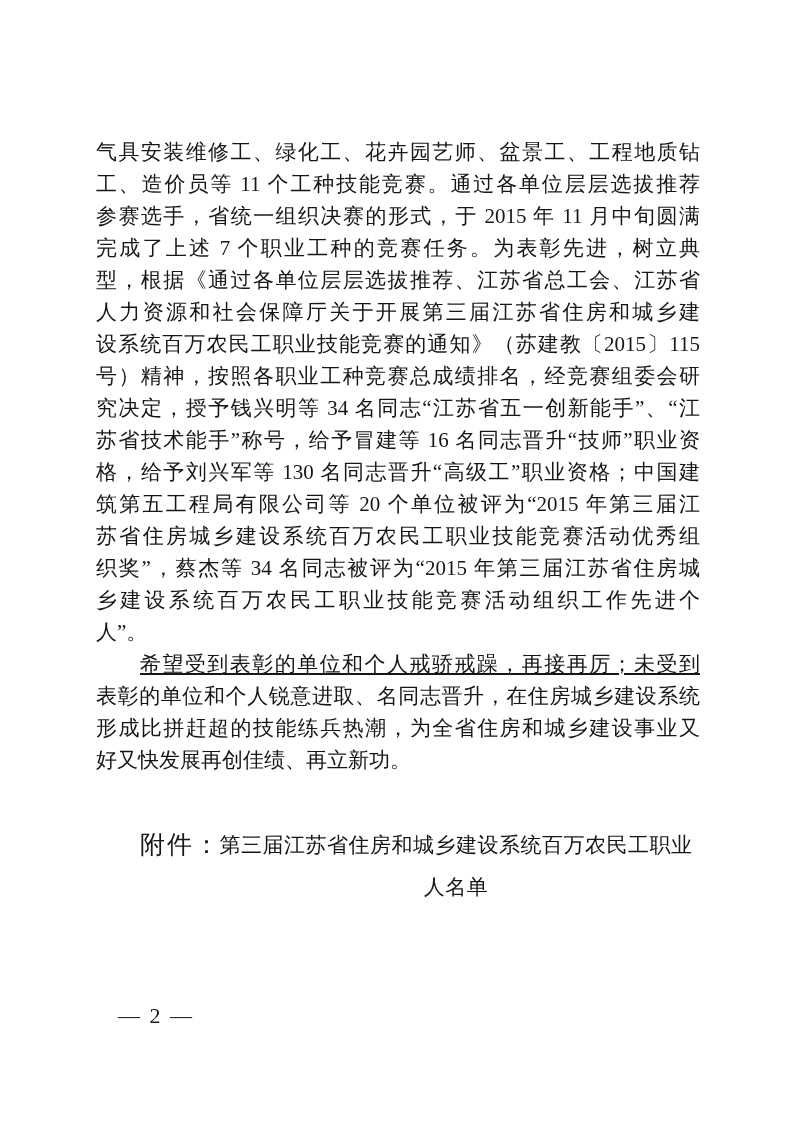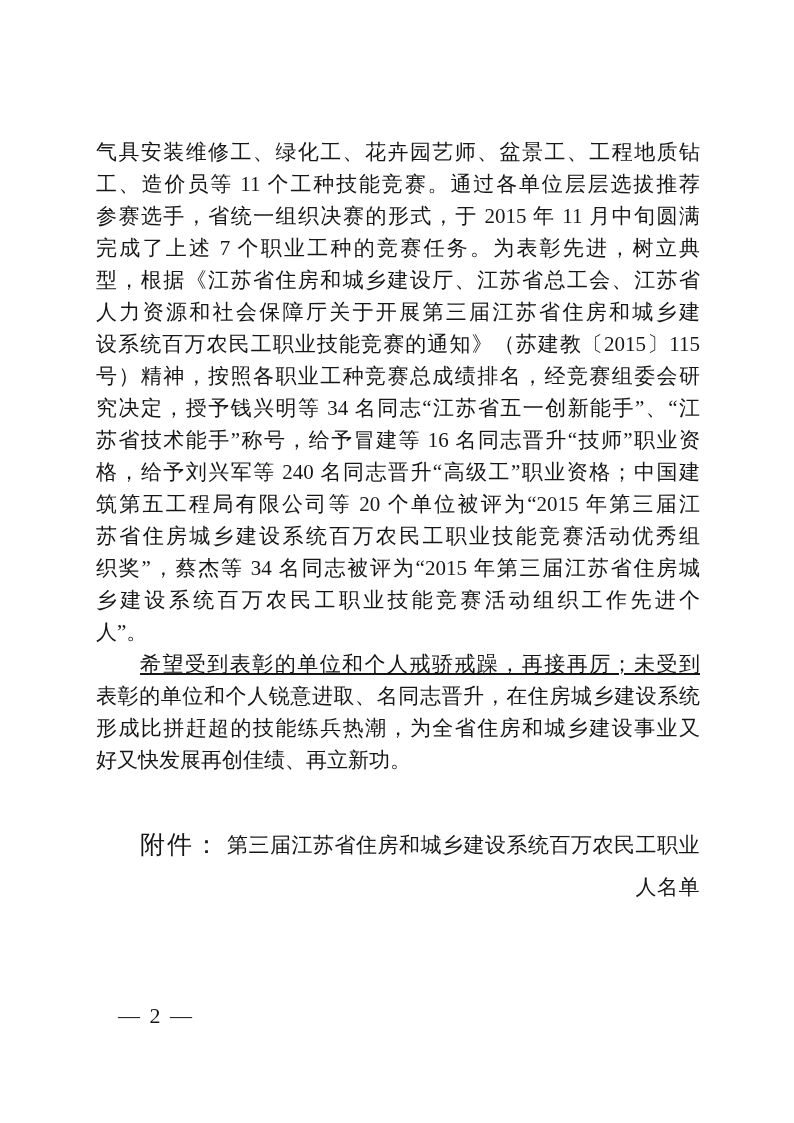--- a/index.html
+++ b/index.html
@@ -50,21 +50,21 @@
     top: 0;
     font-size: 25px;
     line-height: 42px;
     letter-spacing: 2px;
   }
   .att-lines .line {
     font-size: 21px;
     line-height: 42px;
     height: 42px;
     letter-spacing: 0.5px;
-    text-align: right;
+    text-align: center;
     white-space: nowrap;
   }
   .page-footer {
     position: absolute;
     left: 118px;
     top: 1002px;
     font-size: 22px;
     line-height: 28px;
     letter-spacing: 2px;
     color: #161616;
@@ -76,27 +76,27 @@
 <div class="page">
 
   <div class="body-text">
 
     <div class="para">
 
     <div class="line">气具安装维修工、绿化工、花卉园艺师、盆景工、工程地质钻</div>
         <div class="line">工、造价员等 11 个工种技能竞赛。通过各单位层层选拔推荐</div>
         <div class="line">参赛选手，省统一组织决赛的形式，于 2015 年 11 月中旬圆满</div>
         <div class="line">完成了上述 7 个职业工种的竞赛任务。为表彰先进，树立典</div>
-        <div class="line">型，根据《江苏省住房和城乡建设厅、江苏省总工会、江苏省</div>
+        <div class="line">型，根据《通过各单位层层选拔推荐、江苏省总工会、江苏省</div>
         <div class="line">人力资源和社会保障厅关于开展第三届江苏省住房和城乡建</div>
         <div class="line">设系统百万农民工职业技能竞赛的通知》（苏建教〔2015〕115</div>
         <div class="line">号）精神，按照各职业工种竞赛总成绩排名，经竞赛组委会研</div>
         <div class="line">究决定，授予钱兴明等 34 名同志“江苏省五一创新能手”、“江</div>
         <div class="line">苏省技术能手”称号，给予冒建等 16 名同志晋升“技师”职业资</div>
-        <div class="line">格，给予刘兴军等 240 名同志晋升“高级工”职业资格；中国建</div>
+        <div class="line">格，给予刘兴军等 130 名同志晋升“高级工”职业资格；中国建</div>
         <div class="line">筑第五工程局有限公司等 20 个单位被评为“2015 年第三届江</div>
         <div class="line">苏省住房城乡建设系统百万农民工职业技能竞赛活动优秀组</div>
         <div class="line">织奖”，蔡杰等 34 名同志被评为“2015 年第三届江苏省住房城</div>
         <div class="line">乡建设系统百万农民工职业技能竞赛活动组织工作先进个</div>
         <div class="line">人”。</div>
       </div>
 
     <div class="para indent-first">
 
     <div class="line">希望受到表彰的单位和个人戒骄戒躁，再接再厉；未受到</div>

